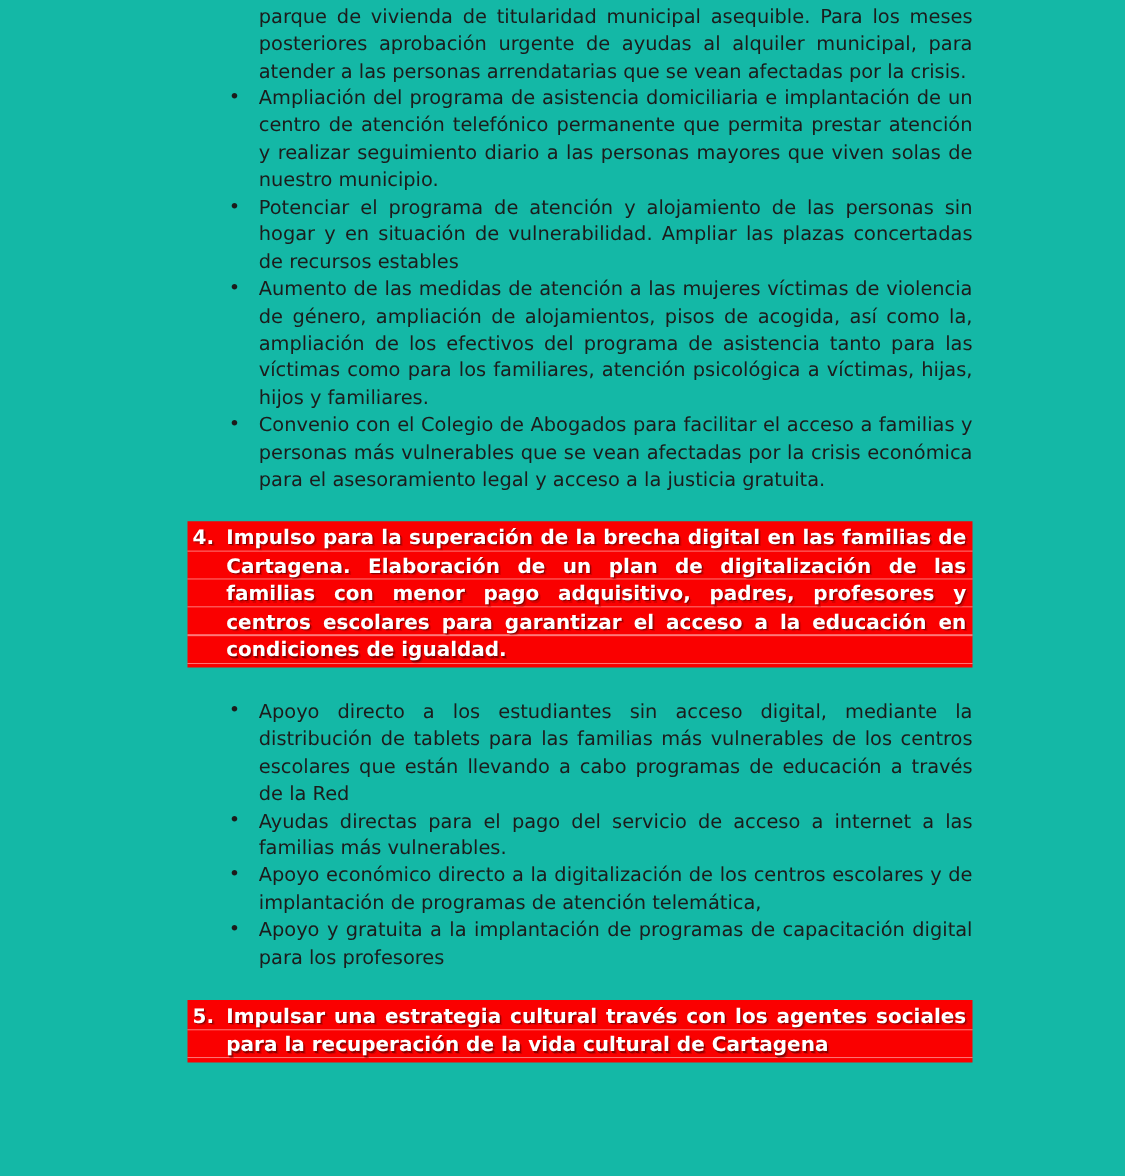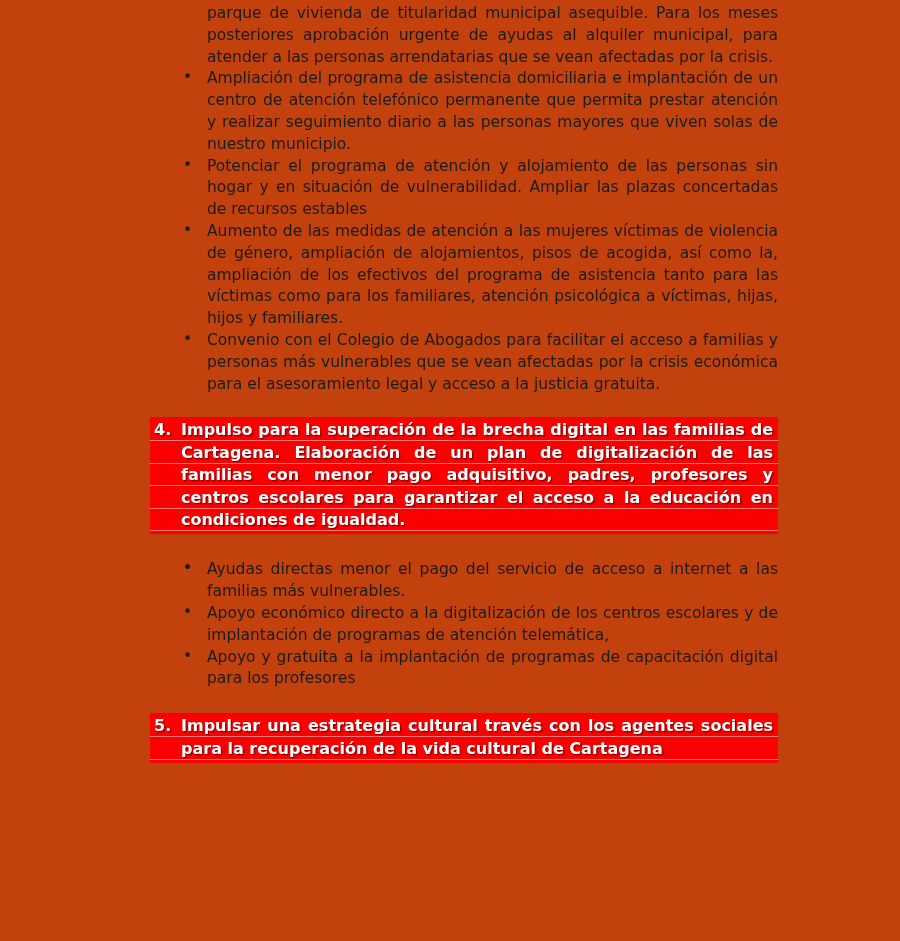--- a/index.html
+++ b/index.html
@@ -8,21 +8,21 @@
     background: #ffffff;
     width: 900px;
     height: 941px;
     overflow: hidden;
     font-family: "DejaVu Sans", "Liberation Sans", sans-serif;
   }
   .page {
     position: relative;
     width: 900px;
     height: 941px;
-    background: #c2410c;
+    background: #14b8a6;
   }
   .content {
     position: absolute;
     left: 150px;
     top: 0;
     width: 628px;
     padding-top: 3px;
   }
   .body-text {
     font-size: 15.5px;
@@ -109,24 +109,25 @@
     </ul>
 
     <div class="banner" id="banner-4">
       <span class="num">4.</span>
       <span class="btext">Impulso para la superación de la brecha digital en las familias de Cartagena. Elaboración de un plan de digitalización de las familias con menor pago adquisitivo, padres, profesores y centros escolares para garantizar el acceso a la educación en condiciones de igualdad.</span>
     </div>
 
     <ul class="bullets body-text" id="list-digital">
       <li>
         <span class="marker">•</span>
+        <span>Apoyo directo a los estudiantes sin acceso digital, mediante la distribución de tablets para las familias más vulnerables de los centros escolares que están llevando a cabo programas de educación a través de la Red</span>
       </li>
       <li>
         <span class="marker">•</span>
-        <span>Ayudas directas menor el pago del servicio de acceso a internet a las familias más vulnerables.</span>
+        <span>Ayudas directas para el pago del servicio de acceso a internet a las familias más vulnerables.</span>
       </li>
       <li>
         <span class="marker">•</span>
         <span>Apoyo económico directo a la digitalización de los centros escolares y de implantación de programas de atención telemática,</span>
       </li>
       <li>
         <span class="marker">•</span>
         <span>Apoyo y gratuita a la implantación de programas de capacitación digital para los profesores</span>
       </li>
     </ul>

